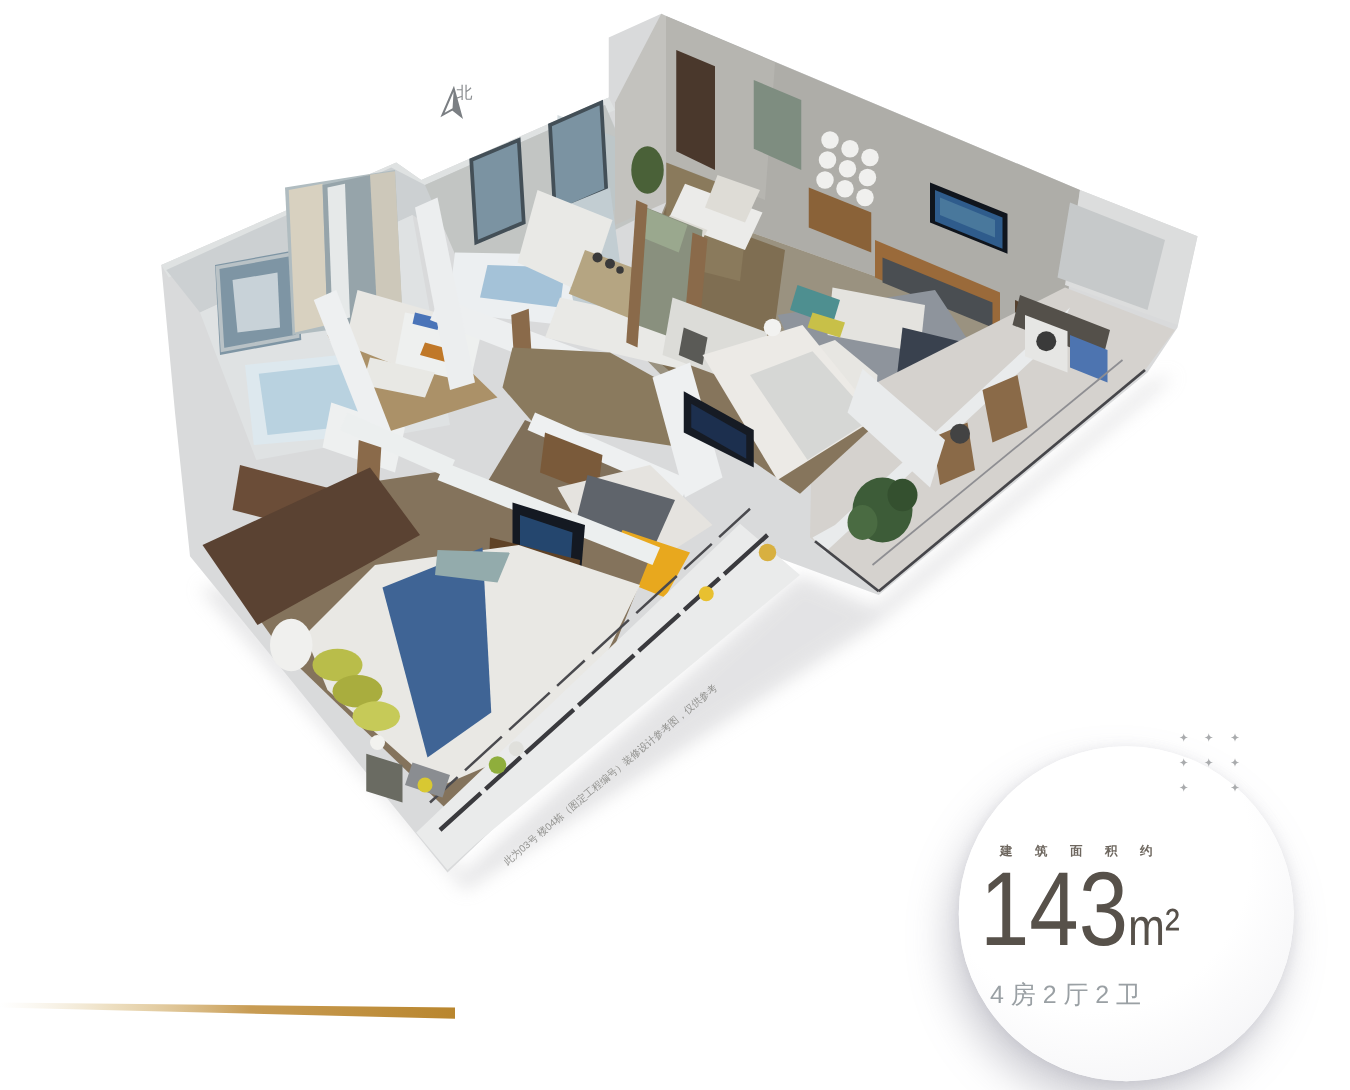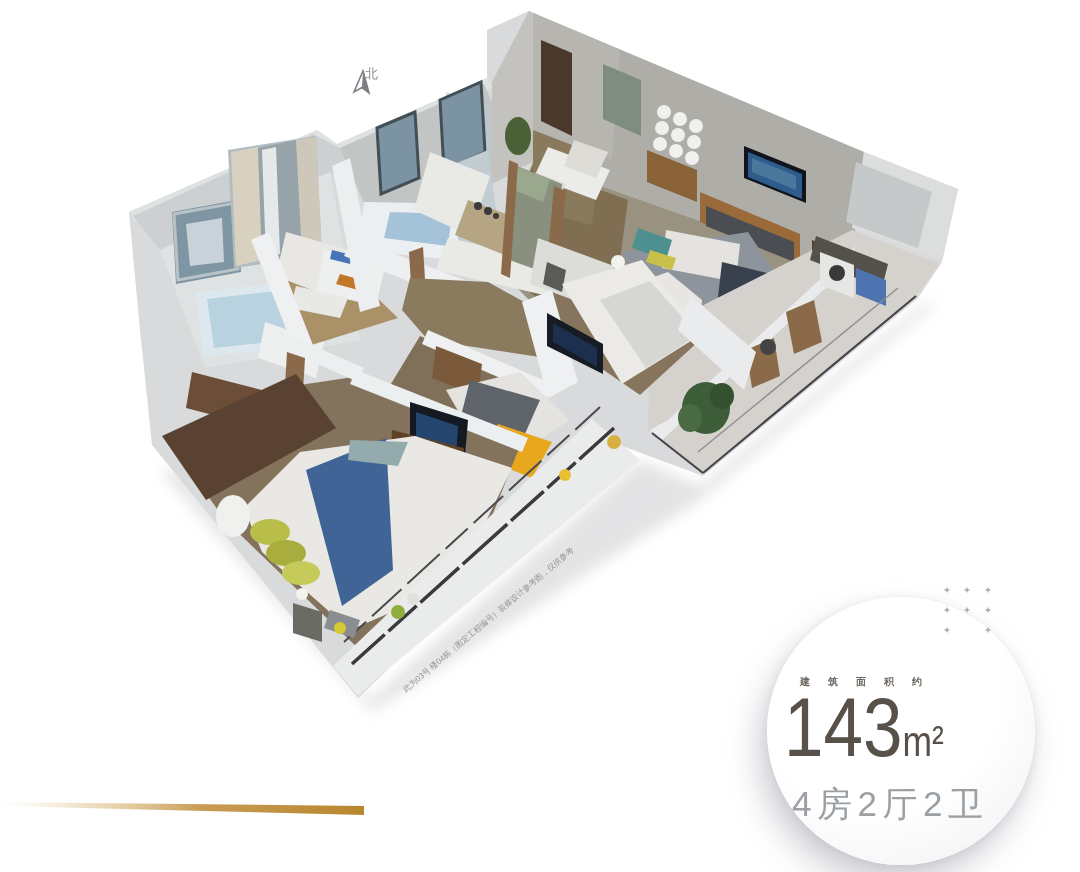--- a/index.html
+++ b/index.html
@@ -1,21 +1,21 @@
 <!DOCTYPE html>
 <html><head><meta charset="utf-8">
 <style>
 html,body{margin:0;padding:0;background:#fff;}
 #stage{position:relative;width:1080px;height:872px;background:#fff;overflow:hidden;font-family:"Liberation Sans",sans-serif;}
 #gold{position:absolute;left:0px;top:795px;width:370px;height:26px;}
 #circ{position:absolute;left:767px;top:597px;width:268px;height:268px;border-radius:50%;background:radial-gradient(circle at 40% 32%,#ffffff 52%,#f5f5f7 82%,#ededf0 100%);box-shadow:-8px 18px 32px rgba(138,138,152,0.42), 0 2px 10px rgba(150,150,165,0.2);}
 .t1{position:absolute;left:800px;top:677px;color:#6e675f;font-size:10px;letter-spacing:18px;font-weight:bold;line-height:1;}
 .t2{position:absolute;left:784px;top:685px;color:#57514a;font-size:84px;line-height:1;transform:scaleX(0.845);transform-origin:0 0;letter-spacing:0;}
 .t2 .sq{font-size:42px;letter-spacing:0;}
-.t3{position:absolute;left:792px;top:786px;color:#9aa0a4;font-size:35px;letter-spacing:5.5px;line-height:1;}
+.t3{position:absolute;left:792px;top:786px;color:#9aa0a4;font-size:20px;letter-spacing:5.5px;line-height:1;}
 #wm{position:absolute;left:407px;top:686px;transform:rotate(-40deg);transform-origin:0 100%;color:#92928f;font-size:8px;letter-spacing:0px;white-space:nowrap;line-height:1;}
 </style></head>
 <body>
 <div id="stage">
 <svg width="1080" height="872" viewBox="0 0 1080 872">
 <defs>
 <filter id="soft" x="-30%" y="-30%" width="160%" height="160%">
           <feGaussianBlur stdDeviation="7"></feGaussianBlur>
         </filter>
 </defs>

